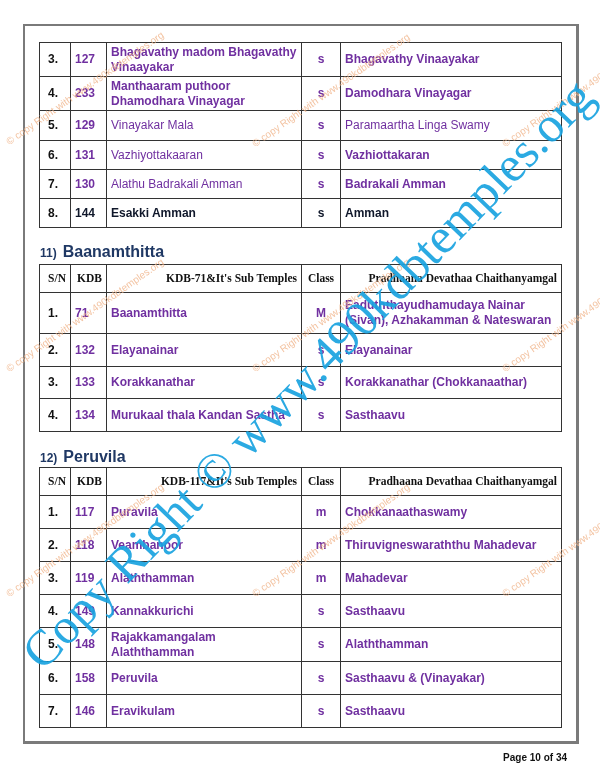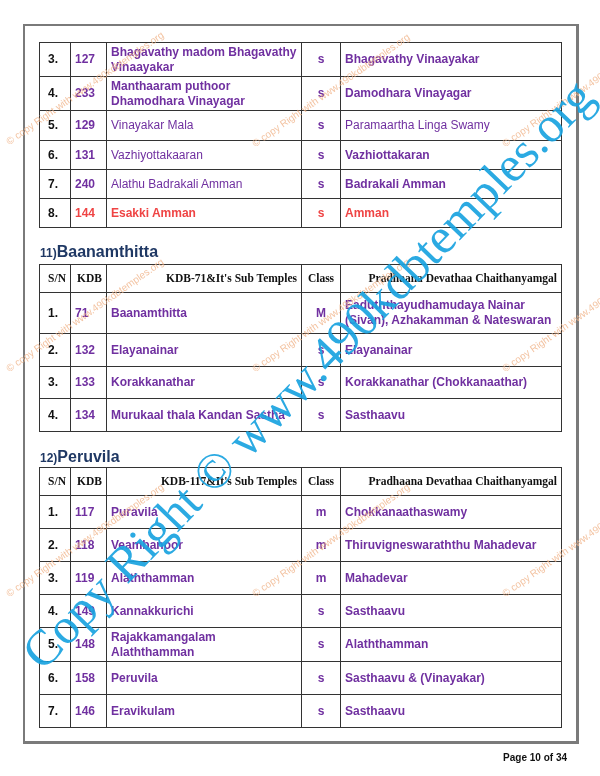--- a/index.html
+++ b/index.html
@@ -40,29 +40,29 @@
     font-family: "Liberation Serif", "DejaVu Serif", serif;
     font-size: 11.5px;
     color: #111;
     text-align: right;
     height: 28px;
   }
   table.kdb th.center, table.kdb td.center { text-align: center; }
   td.sn { color: #111; padding-left: 8px !important; }
   td.kdbno { color: #7030a0; }
   td.purple { color: #7030a0; }
-  td.black { color: #ef4444; }
+  td.black { color: #0f172a; }
 
   .section-title {
     position: absolute;
     left: 40px;
     color: #1f3864;
     font-weight: bold;
   }
-  .section-title .num { font-size: 12px; margin-right: 0; }
+  .section-title .num { font-size: 12px; margin-right: 6px; }
   .section-title .name { font-size: 16px; }
 
   .footer-page {
     position: absolute;
     right: 33px; top: 752px;
     font-size: 10px; font-weight: bold; color: #111;
   }
 
   .wm-big {
     position: absolute;
@@ -124,21 +124,21 @@
     </tr>
     <tr style="height:29px">
       <td class="sn">6.</td>
       <td class="kdbno">131</td>
       <td class="purple" style="font-weight:normal">Vazhiyottakaaran</td>
       <td class="purple center">s</td>
       <td class="purple">Vazhiottakaran</td>
     </tr>
     <tr style="height:29px">
       <td class="sn">7.</td>
-      <td class="kdbno">240</td>
+      <td class="kdbno">130</td>
       <td class="purple" style="font-weight:normal">Alathu Badrakali Amman</td>
       <td class="purple center">s</td>
       <td class="purple">Badrakali Amman</td>
     </tr>
     <tr style="height:29px">
       <td class="sn">8.</td>
       <td class="black">144</td>
       <td class="black" style="font-weight:bold">Esakki Amman</td>
       <td class="black center">s</td>
       <td class="black">Amman</td>

